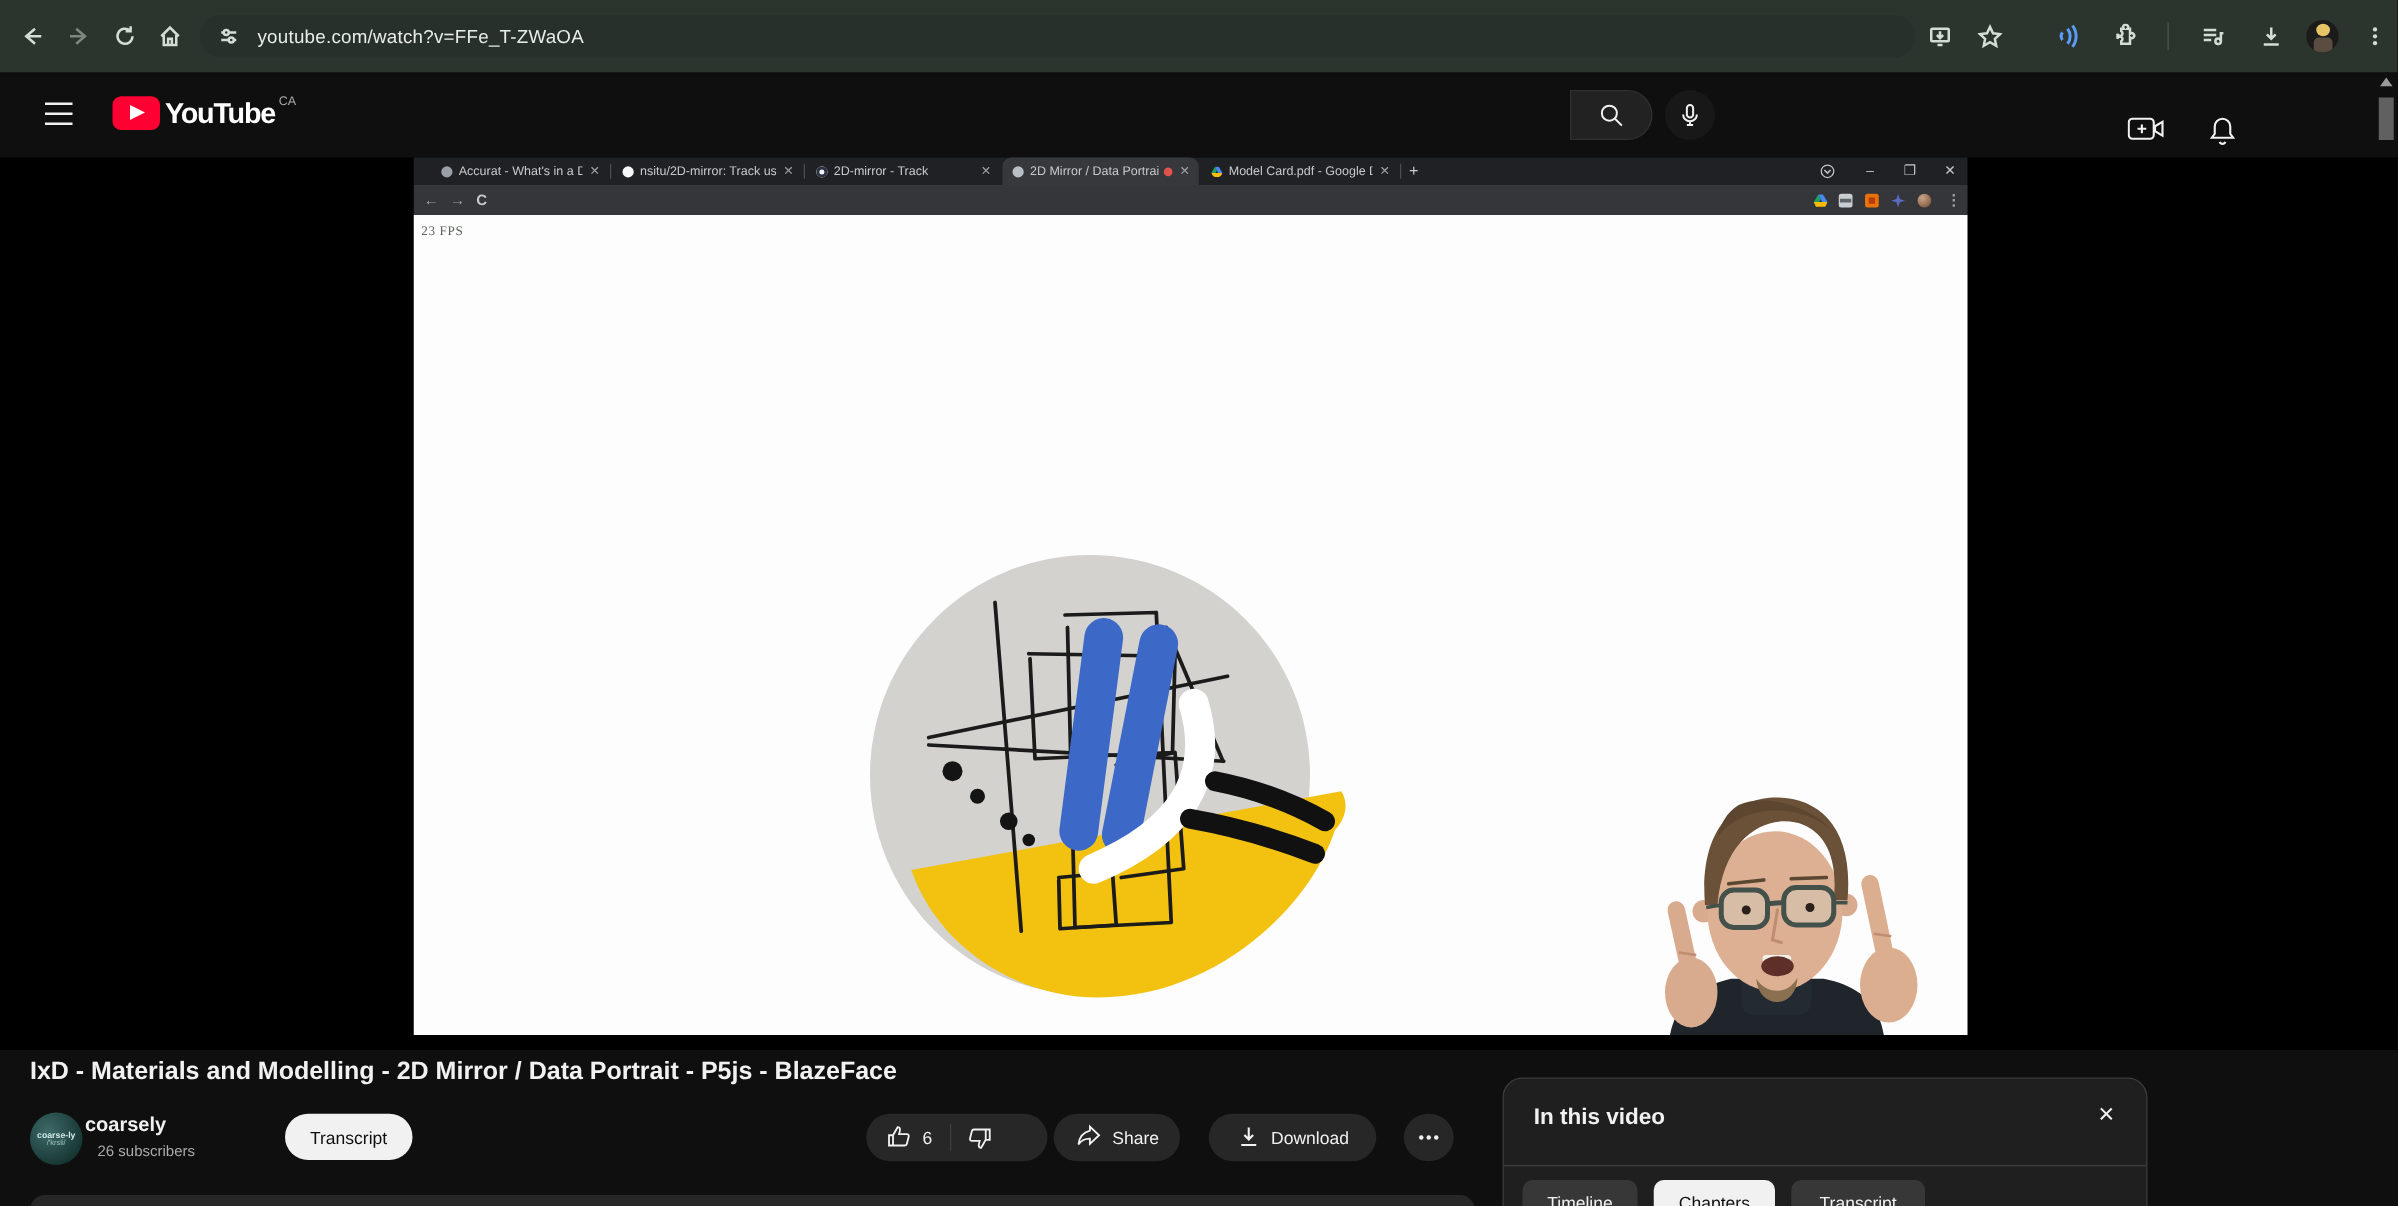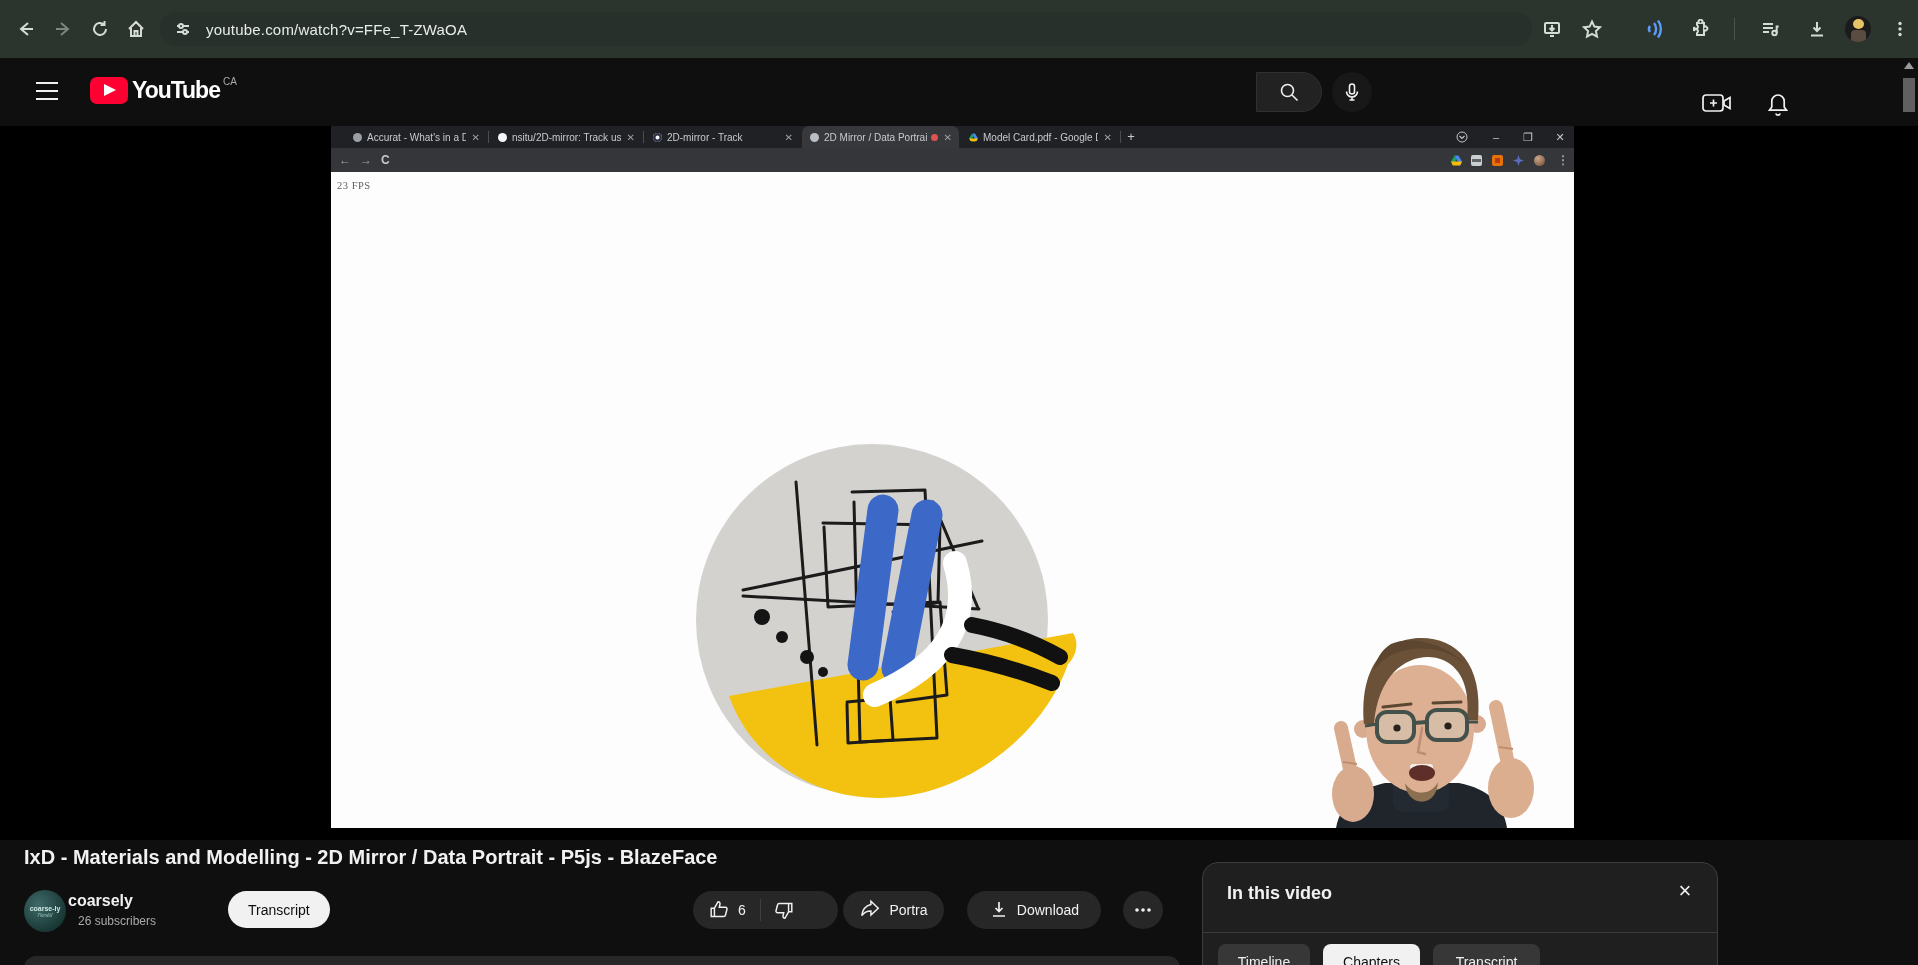--- a/index.html
+++ b/index.html
@@ -379,21 +379,21 @@
     <span id="like-div"></span>
     <svg width="22" height="22" viewBox="0 0 24 24" fill="none" stroke="#f1f1f1" stroke-width="1.6">
       <path d="M17 14 L13 21 c-1.5 0-2.5-1-2-3 l0.7-3 H5 c-1.2 0-2-1-1.7-2.2 l1.6-6.3 C5.1 5.6 5.9 5 6.8 5 H17 Z M17 14 h3.5 V5 H17"></path>
     </svg>
   </div>
 
   <div class="pill" id="share-pill">
     <svg width="22" height="22" viewBox="0 0 24 24" fill="none" stroke="#f1f1f1" stroke-width="1.6">
       <path d="M13 6 C5 8 3.5 14 3 18 c2.5-3.5 5-5 10-5 v4.5 L21 10 L13 2.5 Z"></path>
     </svg>
-    <span class="lab">Portra</span>
+    <span class="lab">Share</span>
   </div>
 
   <div class="pill" id="dl-pill">
     <svg width="20" height="20" viewBox="0 0 20 20" fill="none" stroke="#f1f1f1" stroke-width="1.7">
       <path d="M10 2 v9 M6.5 8 L10 11.5 L13.5 8 M4 16 h12"></path>
     </svg>
     <span class="lab">Download</span>
   </div>
 
   <div class="pill" id="more-btn">

